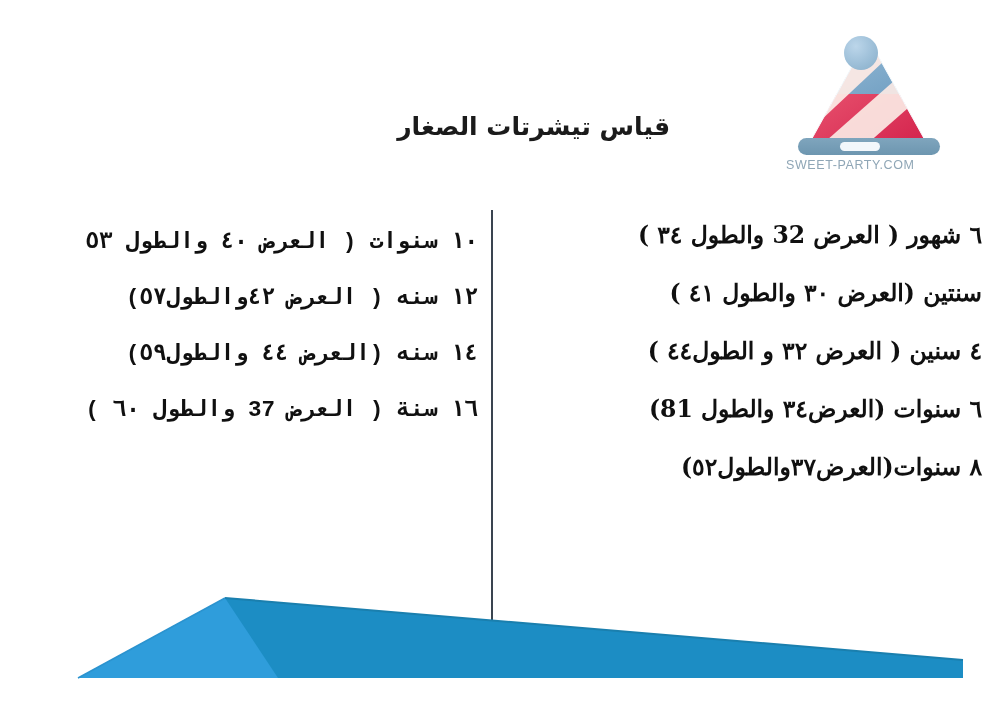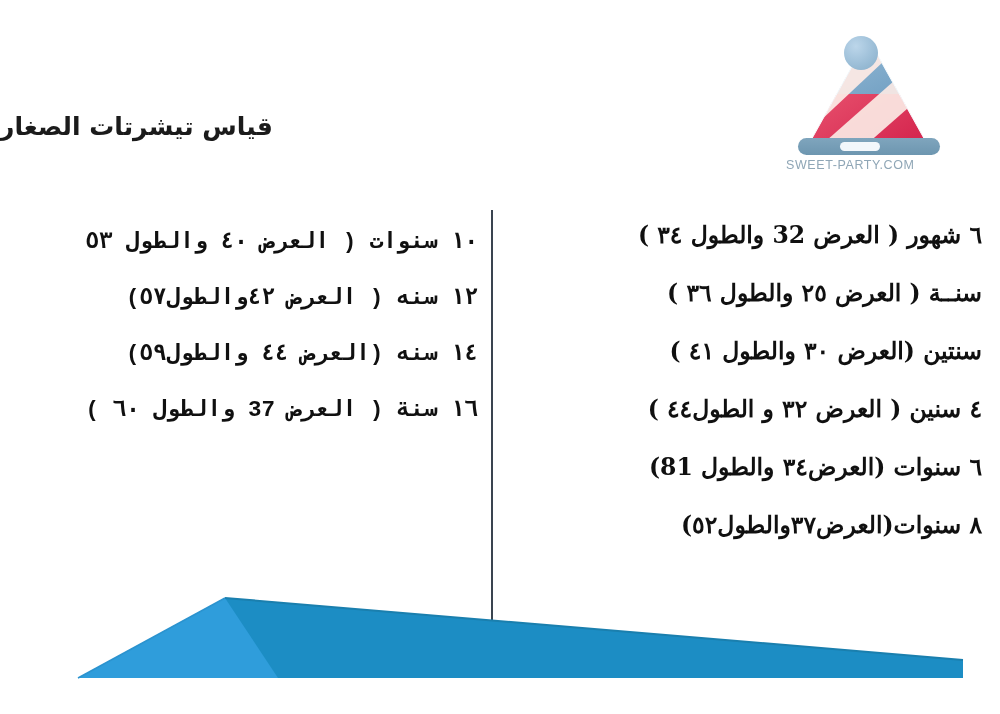--- a/index.html
+++ b/index.html
@@ -75,21 +75,21 @@
   }
 
   
   .title {
     position: absolute;
     top: 112px;
     left: 0;
     width: 1000px;
     padding-right: 330px;
     box-sizing: border-box;
-    text-align: left;
+    text-align: right;
     direction: rtl;
     font-family: "DejaVu Sans", "Liberation Sans", sans-serif;
     font-weight: bold;
     font-size: 25px;
     color: #1b1b1b;
     letter-spacing: -0.5px;
   }
 
   
   .divider {
@@ -180,21 +180,20 @@
 
     <div class="logo-caption">SWEET-PARTY.COM</div>
   </div>
 
   <div class="title">قياس تيشرتات الصغار</div>
 
   <div class="divider"></div>
 
   <div class="col col-right">
     <div class="row">٦ شهور ( العرض 32 والطول ٣٤ )</div>
-    <div class="row">سنــة ( العرض ٢٥ والطول ٣٦ )</div>
     <div class="row">سنتين (العرض ٣٠ والطول ٤١ )</div>
     <div class="row">٤ سنين ( العرض ٣٢ و الطول٤٤ )</div>
     <div class="row">٦ سنوات (العرض٣٤ والطول 81)</div>
     <div class="row">٨ سنوات(العرض٣٧والطول٥٢)</div>
   </div>
 
   <div class="col col-left">
     <div class="row">١٠ سنوات ( العرض ٤٠ والطول ٥٣</div>
     <div class="row">١٢ سنه ( العرض ٤٢والطول٥٧)</div>
     <div class="row">١٤ سنه (العرض ٤٤ والطول٥٩)</div>

